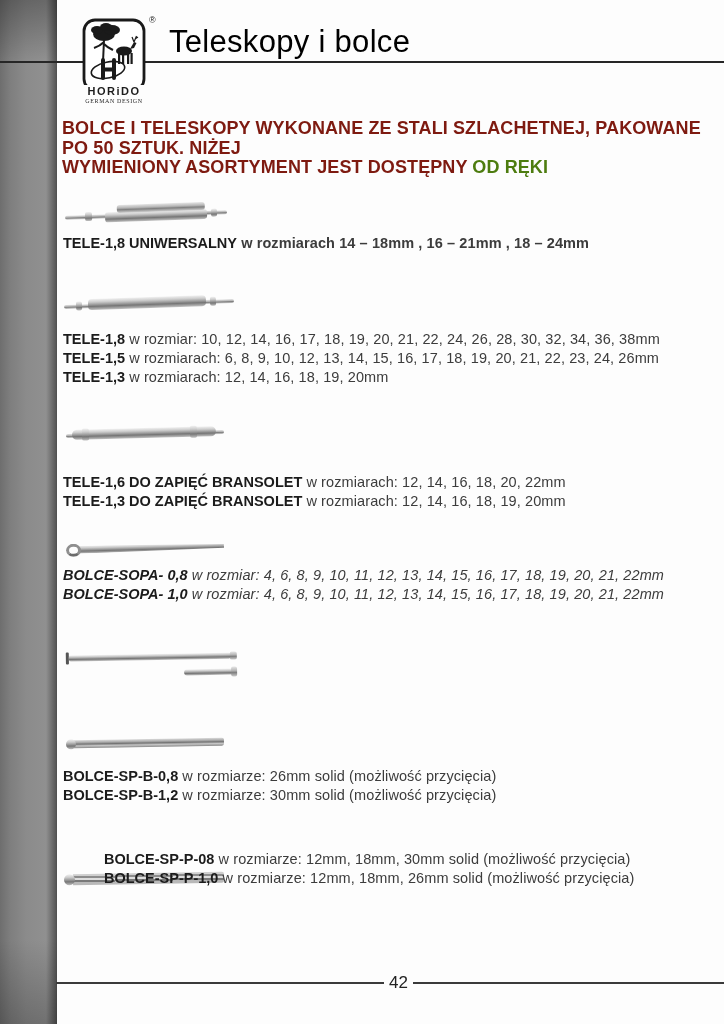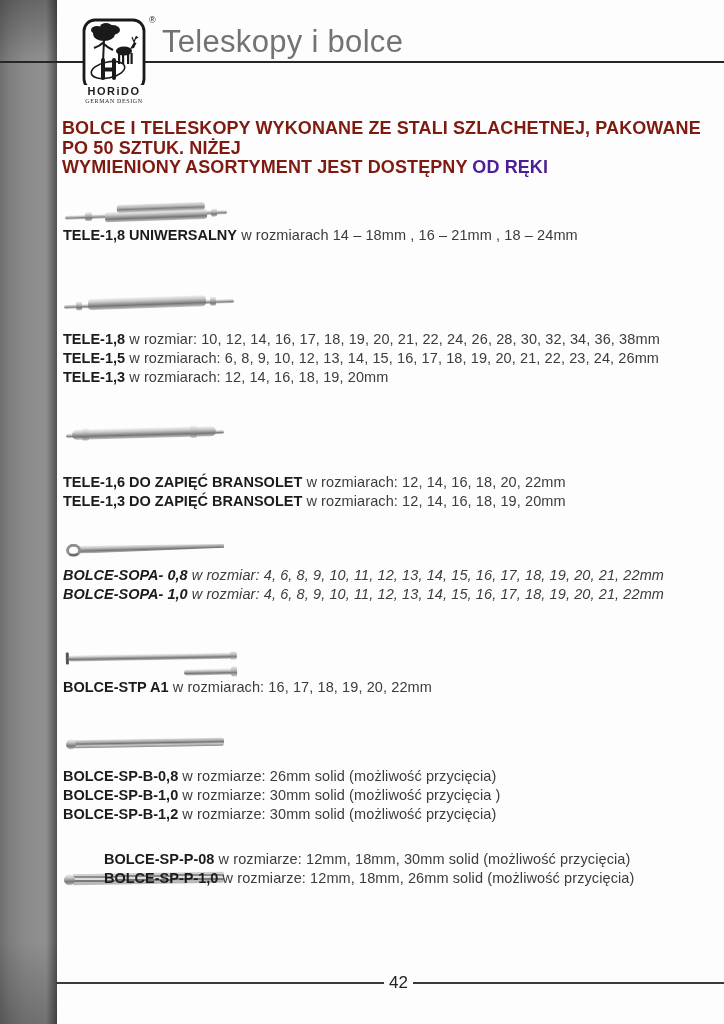--- a/index.html
+++ b/index.html
@@ -20,25 +20,25 @@
   .header-line { position:absolute; left:0; right:0; top:61px; height:2px; background:#262626; }
 
   
   .logo-box { position:absolute; left:82px; top:18px; }
   .reg-mark { position:absolute; left:149px; top:15px; font-size:9px; color:#222; }
   .logo-name { position:absolute; left:78px; top:85px; width:72px; text-align:center;
     font-size:11px; font-weight:bold; letter-spacing:1.5px; color:#1c1c1c; background:#fdfdfd; }
   .logo-tagline { position:absolute; left:78px; top:98px; width:72px; text-align:center;
     font-size:6px; letter-spacing:.6px; color:#2a2a2a; font-family:"Liberation Serif", serif; }
 
-  .page-title { position:absolute; left:162px; top:24px; font-size:31px; color:#737373; letter-spacing:.3px; }
+  .page-title { position:absolute; left:169px; top:24px; font-size:31px; color:#000000; letter-spacing:.3px; }
 
   .intro { position:absolute; left:62px; top:119px; width:645px;
     font-size:18px; font-weight:bold; line-height:19.5px; color:#7e1a10; letter-spacing:.1px; }
-  .intro .hl { color:#4c1d95; }
+  .intro .hl { color:#4d7c0f; }
 
   .pline { font-size:14.5px; line-height:18.8px; color:#3c3c3c; letter-spacing:.1px; white-space:nowrap; }
   .pline b { color:#1b1b1b; letter-spacing:0; }
   .ptext { position:absolute; left:63px; }
 
   
   .pin { position:absolute; }
   .pin div { position:absolute; }
   .metal  { background:linear-gradient(to bottom,#f1f1f1 0%,#cdcdcd 28%,#9b9b9b 52%,#767676 68%,#c2c2c2 100%); }
   .metal2 { background:linear-gradient(to bottom,#e6e6e6 0%,#b5b5b5 40%,#808080 60%,#d0d0d0 100%); }
@@ -131,21 +131,21 @@
     <span>WYMIENIONY ASORTYMENT JEST DOSTĘPNY </span><span class="hl">OD RĘKI</span>
   </div>
 
   <div class="pin img-tele18u">
     <div class="shaft metal2"></div>
       <div class="lcol metal"></div>
     <div class="losleeve metal"></div>
       <div class="upsleeve metal2"></div>
       <div class="rcol metal"></div>
   </div>
-  <div class="ptext" style="top:226px;">
+  <div class="ptext" style="top:234px;font-weight:bold;">
     <div class="pline"><b>TELE-1,8 UNIWERSALNY</b><span> w rozmiarach 14 – 18mm , 16 – 21mm , 18 – 24mm</span></div>
   </div>
 
   <div class="pin img-tele18">
     <div class="shaft metal2"></div>
       <div class="lcol metal"></div>
     <div class="barrel metal"></div>
       <div class="rcol metal"></div>
   </div>
   <div class="ptext" style="top:330px;">
@@ -174,31 +174,27 @@
     <div class="pline"><b>BOLCE-SOPA- 1,0</b><span> w rozmiar: 4, 6, 8, 9, 10, 11, 12, 13, 14, 15, 16, 17, 18, 19, 20, 21, 22mm</span></div>
   </div>
 
   <div class="pin img-stp">
     <div class="head1"></div>
       <div class="shaft1 metal"></div>
       <div class="cap1 metal2"></div>
     <div class="shaft2 metal"></div>
       <div class="cap2 metal2"></div>
   </div>
-  <div class="ptext" style="top:678px;">
-    <div class="pline"><b>BOLCE-STP A1</b><span> w rozmiarach: 16, 17, 18, 19, 20, 22mm</span></div>
-  </div>
 
   <div class="pin img-spb">
     <div class="shaft"></div>
       <div class="head metal"></div>
   </div>
   <div class="ptext" style="top:767px;">
     <div class="pline"><b>BOLCE-SP-B-0,8</b><span> w rozmiarze: 26mm solid (możliwość przycięcia)</span></div>
-    <div class="pline"><b>BOLCE-SP-B-1,0</b><span> w rozmiarze: 30mm solid (możliwość przycięcia )</span></div>
     <div class="pline"><b>BOLCE-SP-B-1,2</b><span> w rozmiarze: 30mm solid (możliwość przycięcia)</span></div>
   </div>
 
   <div class="pin img-spp">
     <div class="shaft"></div>
       <div class="head metal"></div>
   </div>
   <div class="ptext" style="top:850px;margin-left:41px;">
     <div class="pline"><b>BOLCE-SP-P-08</b><span> w rozmiarze: 12mm, 18mm, 30mm solid (możliwość przycięcia)</span></div>
     <div class="pline"><b>BOLCE-SP-P-1,0</b><span> w rozmiarze: 12mm, 18mm, 26mm solid (możliwość przycięcia)</span></div>

